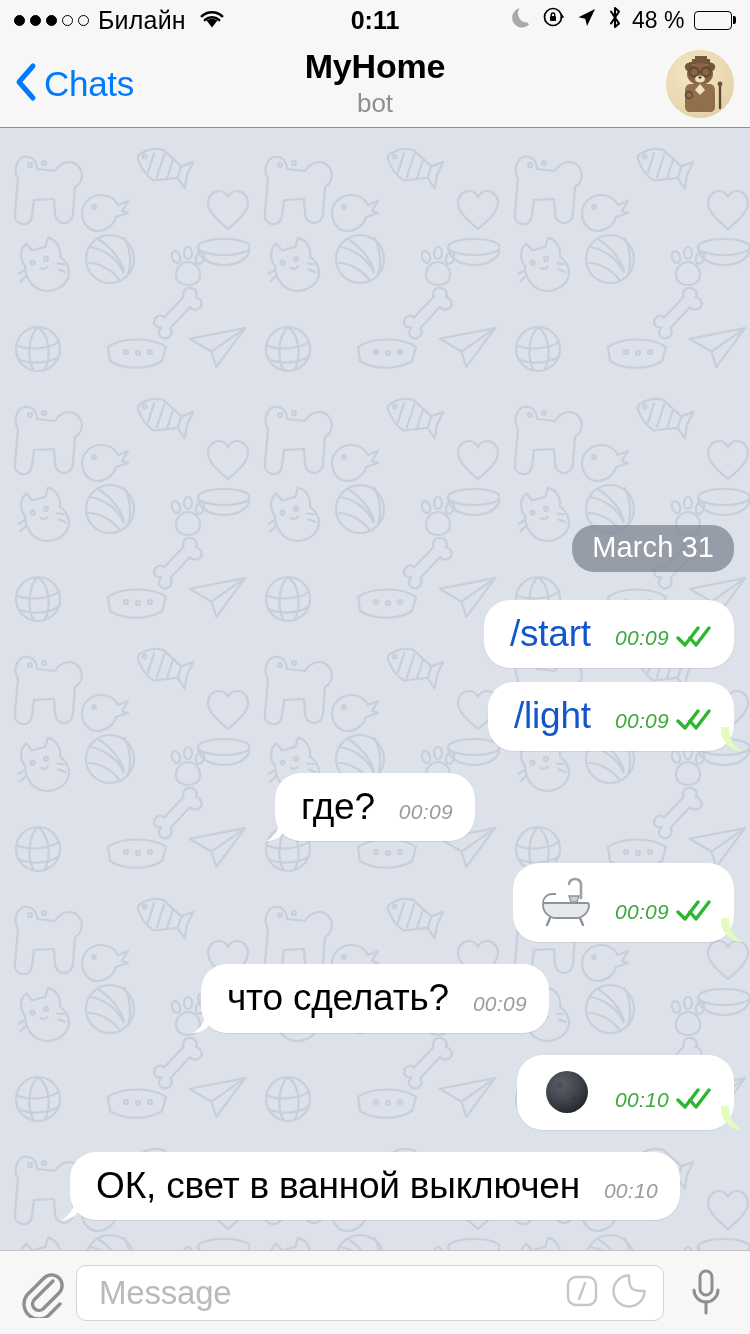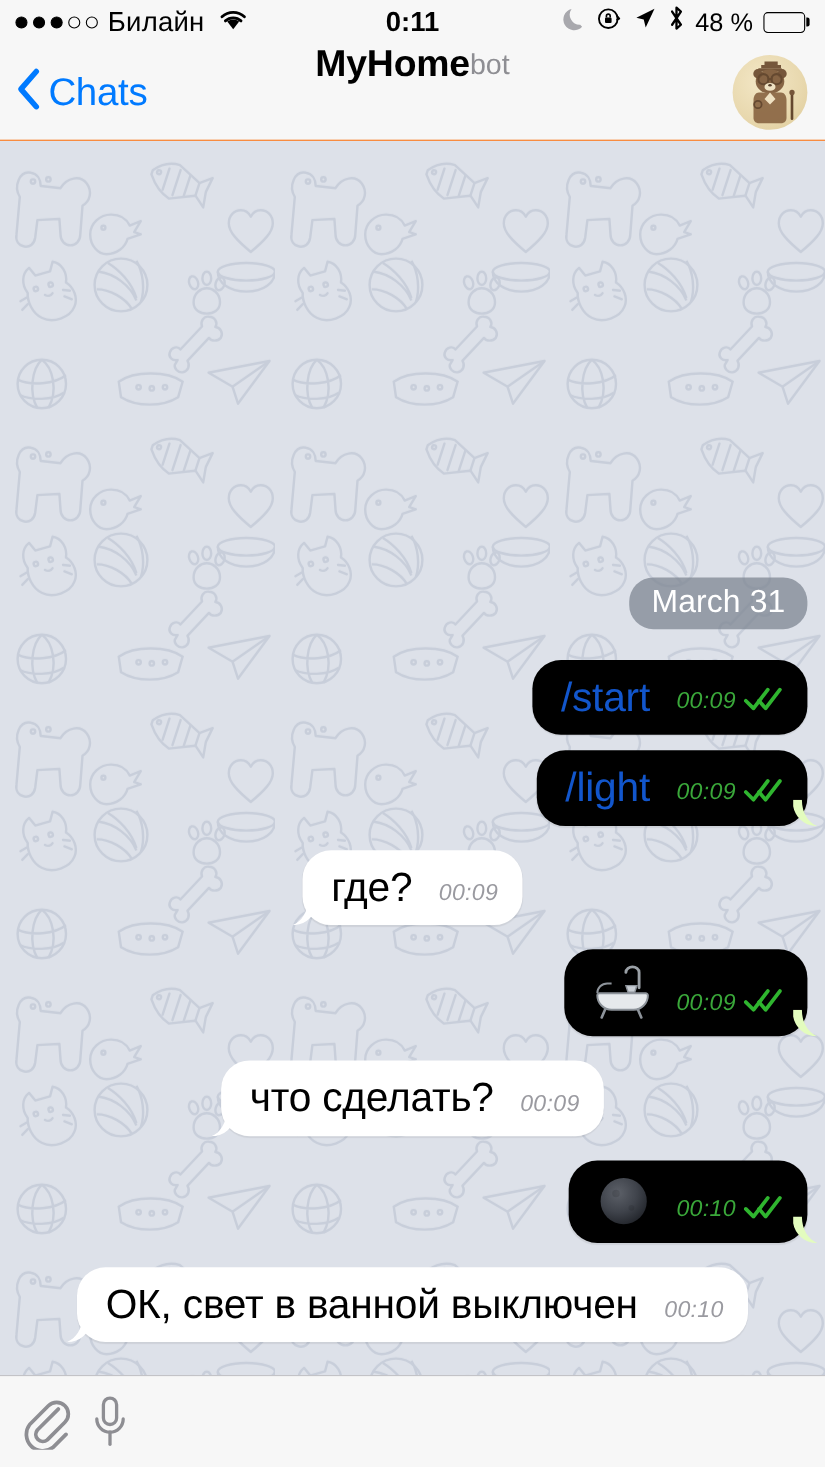--- a/index.html
+++ b/index.html
@@ -41,21 +41,21 @@
     background:#f7f7f7; border-bottom:1px solid #f97316;
     display:flex; align-items:center;
   }
   .back{
     display:flex; align-items:center; gap:6px; padding-left:14px;
     color:#007aff; cursor:pointer; width:230px;
   }
   .back-label{ font-size:35px; letter-spacing:-.3px; }
   .nav-title-wrap{
     position:absolute; left:0; right:0; top:0; height:88px;
-    display:flex; justify-content:center;
+    display:flex; flex-direction:column; align-items:center; justify-content:center;
     pointer-events:none;
   }
   .nav-title{ font-size:34px; font-weight:600; color:#000; letter-spacing:-.2px; line-height:1.08; }
   .nav-sub{ font-size:26px; color:#8e8e93; line-height:1.25; margin-top:2px; }
   .avatar{
     position:absolute; right:16px; top:50%; transform:translateY(-50%);
     width:68px; height:68px; border-radius:50%;
     background:radial-gradient(circle at 40% 35%, #f3e7c6 0%, #e8d8ae 60%, #ddc996 100%);
     overflow:hidden; cursor:pointer;
   }
@@ -83,21 +83,21 @@
   .row{ display:flex; margin-bottom:14px; }
   .row.out{ justify-content:flex-end; }
   .row.in{ justify-content:center; }
   .row.gap{ margin-bottom:22px; }
 
   .bubble{
     position:relative; display:flex; align-items:flex-end;
     border-radius:26px; padding:13px 22px 14px 26px;
     max-width:640px; box-shadow:0 1px 1px rgba(0,0,0,.07);
   }
-  .bubble.out{ background:#000000; }
+  .bubble.out{ background:#ffffff; }
   .bubble.in{ background:#fff; }
 
   .btext{ font-size:37px; color:#000; line-height:1.12; letter-spacing:-.2px; white-space:nowrap; }
   .btext.cmd{ color:#1256cc; }
   .btext.emoji{ font-size:44px; line-height:1; }
 
   .meta{ display:flex; align-items:center; gap:7px; margin-left:24px; padding-bottom:3px; white-space:nowrap;}
   .time{ font-size:21px; font-style:italic; letter-spacing:.3px; }
   .bubble.out .time{ color:#3aa83a; }
   .bubble.in  .time{ color:#9a9aa0; }
@@ -441,20 +441,36 @@
     </div>
   </div>
 
   <div class="inputbar">
     <div class="attach">
       <svg width="46" height="50" viewBox="0 0 46 50">
         <path d="M34 13 L15 32 a6.4 6.4 0 0 0 9 9 L40 25 a10.5 10.5 0 0 0-15-15 L8 27 a15 15 0 0 0 21 21 L41 36" stroke="#8e8e93" stroke-width="3.4" fill="none" stroke-linecap="round" stroke-linejoin="round"></path>
       </svg>
     </div>
 
+    <div class="field">
+      <span class="placeholder">Message</span>
+      <div class="field-icons">
+        <span>
+          <svg width="34" height="34" viewBox="0 0 34 34">
+            <rect x="3" y="3" width="28" height="28" rx="8" stroke="#c6c6cb" stroke-width="2.4" fill="none"></rect>
+            <path d="M20 9 L14 25" stroke="#c6c6cb" stroke-width="2.4" stroke-linecap="round"></path>
+          </svg>
+        </span>
+        <span>
+          <svg width="36" height="36" viewBox="0 0 36 36">
+            <path d="M18 2.5a15.5 15.5 0 1 0 15.5 15.5c0 0-7 .2-11 -1.4 -3-1.2-4.6-4.5-4.5-14.1z" stroke="#c6c6cb" stroke-width="2.4" fill="none" stroke-linejoin="round"></path>
+          </svg>
+        </span>
+      </div>
+    </div>
 
     <div class="mic">
       <svg width="34" height="52" viewBox="0 0 34 52">
         <rect x="11" y="4" width="12" height="24" rx="6" stroke="#8e8e93" stroke-width="3" fill="none"></rect>
         <path d="M5 23a12 12 0 0 0 24 0" stroke="#8e8e93" stroke-width="3" fill="none" stroke-linecap="round"></path>
         <path d="M17 35v11" stroke="#8e8e93" stroke-width="3" stroke-linecap="round"></path>
       </svg>
     </div>
   </div>
 

